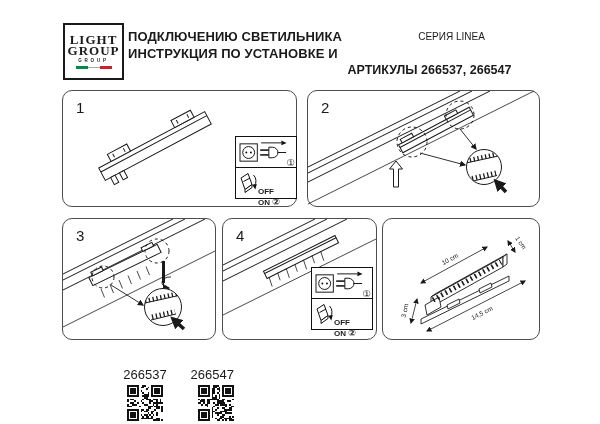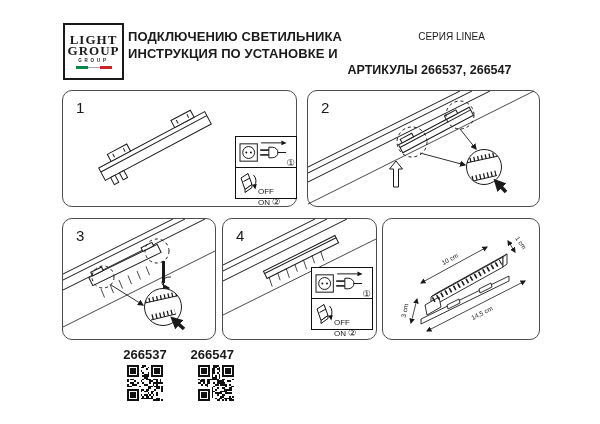--- a/index.html
+++ b/index.html
@@ -29,29 +29,29 @@
   #panel5{left:382px;top:218px;width:156px;height:120px;}
   .panel-number{position:absolute;left:13px;top:8px;font-size:15px;}
   svg.ill{position:absolute;inset:0;width:100%;height:100%;}
 
   
   .power-inset{position:absolute;width:60px;background:#fff;border:1.5px solid #111;z-index:2;}
   .pi-cell{position:relative;height:28px;display:flex;align-items:center;padding:1px 2px;}
   .pi-cell + .pi-cell{border-top:1.5px solid #111;}
   .pi-plug-svg{width:54px;height:25px;}
   .pi-switch-svg{width:19px;height:24px;flex:none;}
-  .onoff{font-size:8px;font-weight:400;line-height:9.5px;margin-left:1px;white-space:nowrap;margin-top:28px;}
+  .onoff{font-size:8px;font-weight:700;line-height:9.5px;margin-left:1px;white-space:nowrap;margin-top:28px;}
   .step-marker{position:absolute;right:1px;bottom:-1px;font-size:9.5px;font-family:"DejaVu Sans",sans-serif;}
   .step-marker.inline{position:static;margin-left:2px;font-size:9.5px;font-family:"DejaVu Sans",sans-serif;}
 
   
   .qr-block{position:absolute;width:44px;text-align:center;}
   #qr-block-1{left:123px;top:347px;}
   #qr-block-2{left:190px;top:347px;text-align:right;}
-  .qr-label{font-size:13px;font-weight:700;}
+  .qr-label{font-size:13px;font-weight:400;margin-top:20px;}
   svg.qr{width:36px;height:36px;margin-top:3px;shape-rendering:crispEdges;}
   svg.qr rect{fill:#111;}
   .website{left:337px;top:369px;width:160px;text-align:center;font-size:13px;font-weight:700;}
 </style>
 </head>
 <body>
 
 <div class="sheet">
 
   <div class="abs logo">

